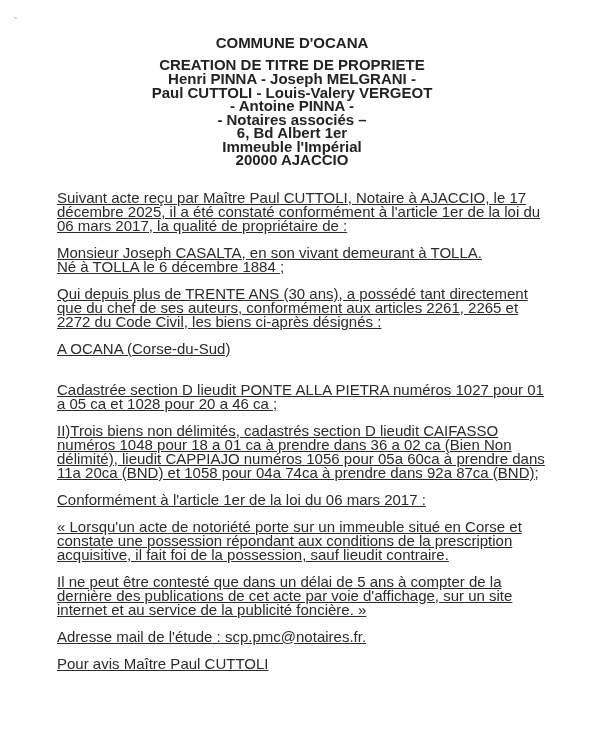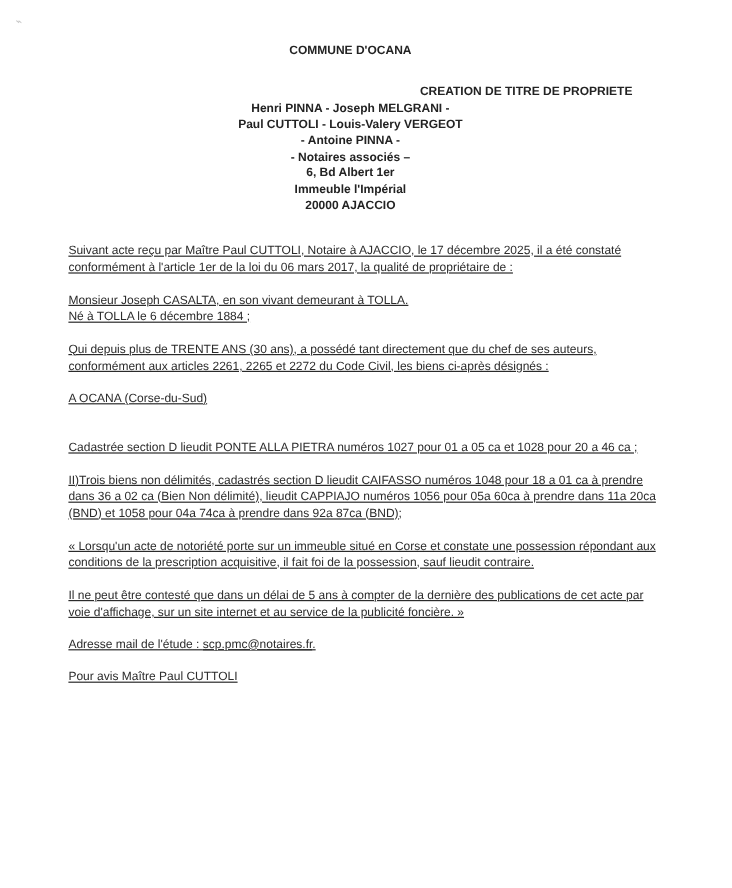--- a/index.html
+++ b/index.html
@@ -29,31 +29,31 @@
     font-size: 9px;
     line-height: 11px;
     transform: rotate(8deg);
     opacity: 0.8;
   }
   .doc {
     position: absolute;
     left: 57px;
     top: 36px;
     width: 496px;
-    font-size: 10px;
+    font-size: 15px;
     line-height: 14px;
   }
   .doc-header {
     width: 470px;
     text-align: center;
     font-weight: bold;
     color: #232323;
   }
   .h-commune { line-height: 14px; }
-  .h-title  { margin-top: 20px; line-height: 14px; text-align: right; }
+  .h-title  { margin-top: 8px; line-height: 14px; }
   .office-block { margin-top: 0; }
   .office-line { line-height: 13.5px; }
   .body-text p { margin-top: 13px; text-decoration: underline; }
   .body-text .first { margin-top: 24px; }
   a.email-link {
     color: inherit;
     text-decoration: underline;
     cursor: pointer;
   }
 </style>
@@ -93,20 +93,21 @@
 
       <p>A OCANA (Corse-du-Sud)</p>
 
       <p>
         <br>
         <span>Cadastrée section D lieudit PONTE ALLA PIETRA numéros 1027 pour 01 a 05 ca et 1028 pour 20 a 46 ca ;</span>
       </p>
 
       <p>II)Trois biens non délimités, cadastrés section D lieudit CAIFASSO numéros 1048 pour 18 a 01 ca à prendre dans 36 a 02 ca (Bien Non délimité), lieudit CAPPIAJO numéros 1056 pour 05a 60ca à prendre dans 11a 20ca (BND) et 1058 pour 04a 74ca à prendre dans 92a 87ca (BND);</p>
 
+      <p>Conformément à l'article 1er de la loi du 06 mars 2017 :</p>
 
       <p>« Lorsqu'un acte de notoriété porte sur un immeuble situé en Corse et constate une possession répondant aux conditions de la prescription acquisitive, il fait foi de la possession, sauf lieudit contraire.</p>
 
       <p>Il ne peut être contesté que dans un délai de 5 ans à compter de la dernière des publications de cet acte par voie d'affichage, sur un site internet et au service de la publicité foncière. »</p>
 
       <p><span>Adresse mail de l'étude : </span><a class="email-link">scp.pmc@notaires.fr</a><span>.</span></p>
 
       <p>Pour avis Maître Paul CUTTOLI</p>
 
     </div>

